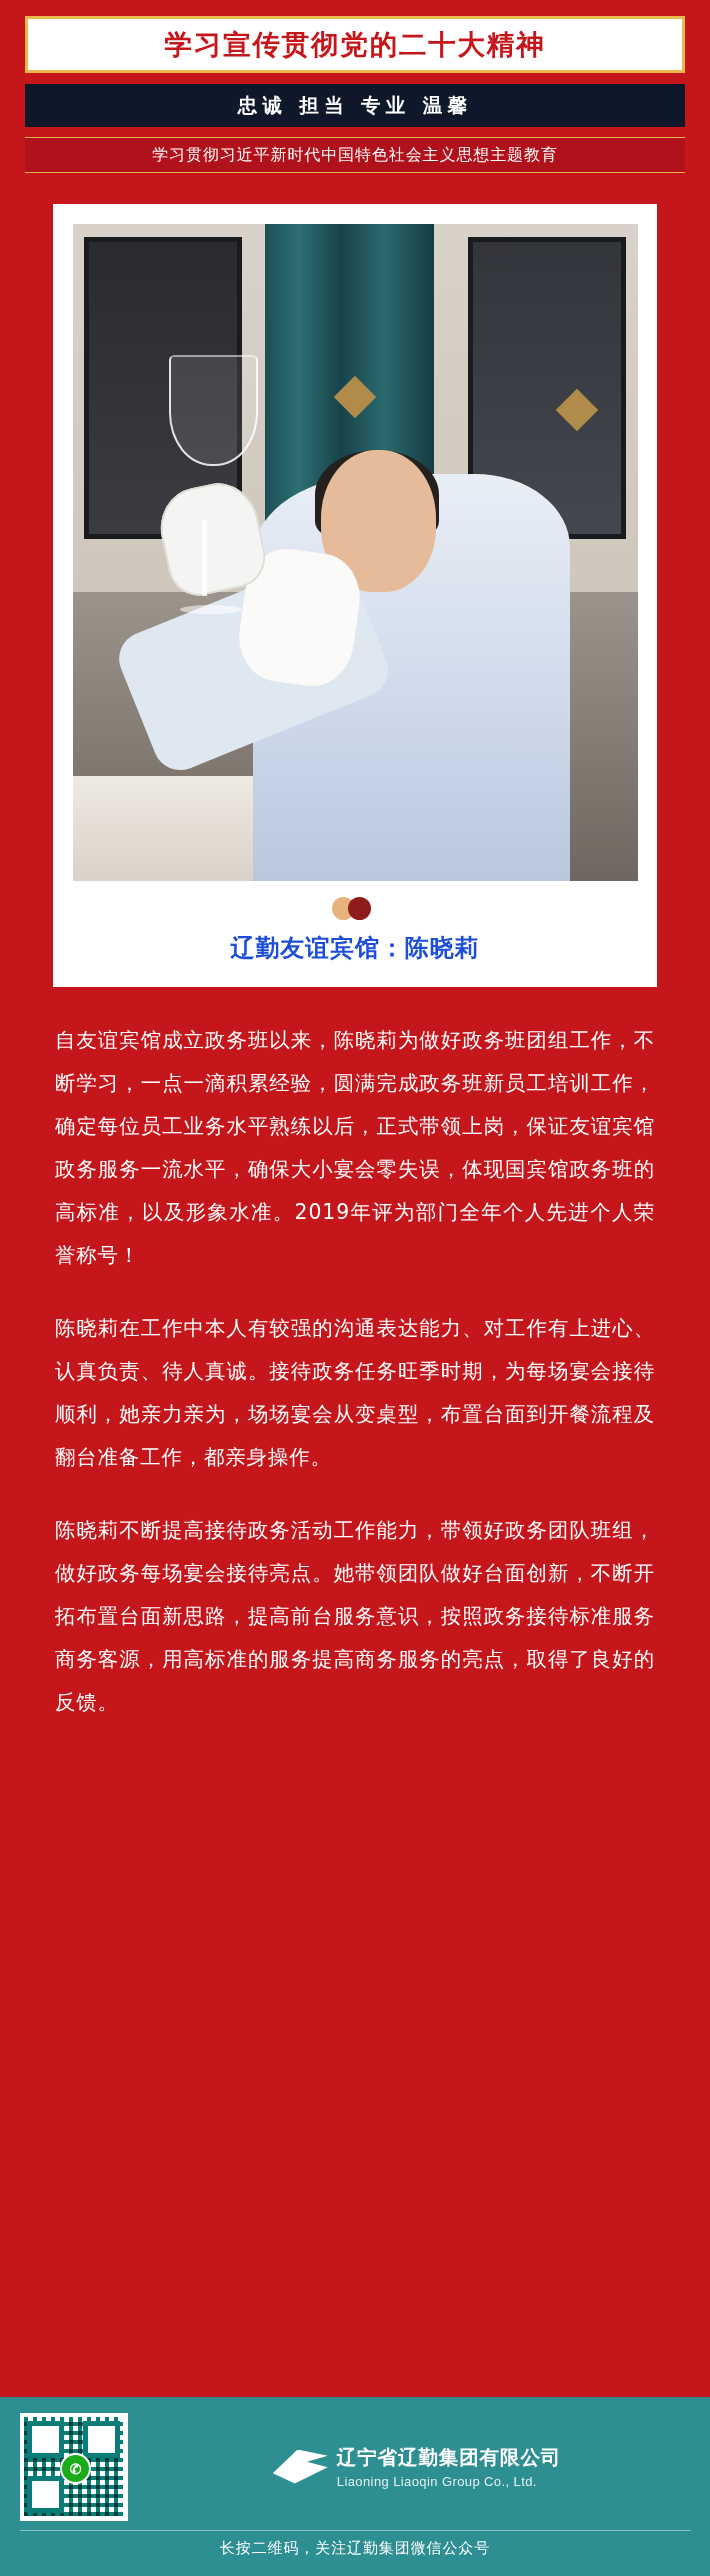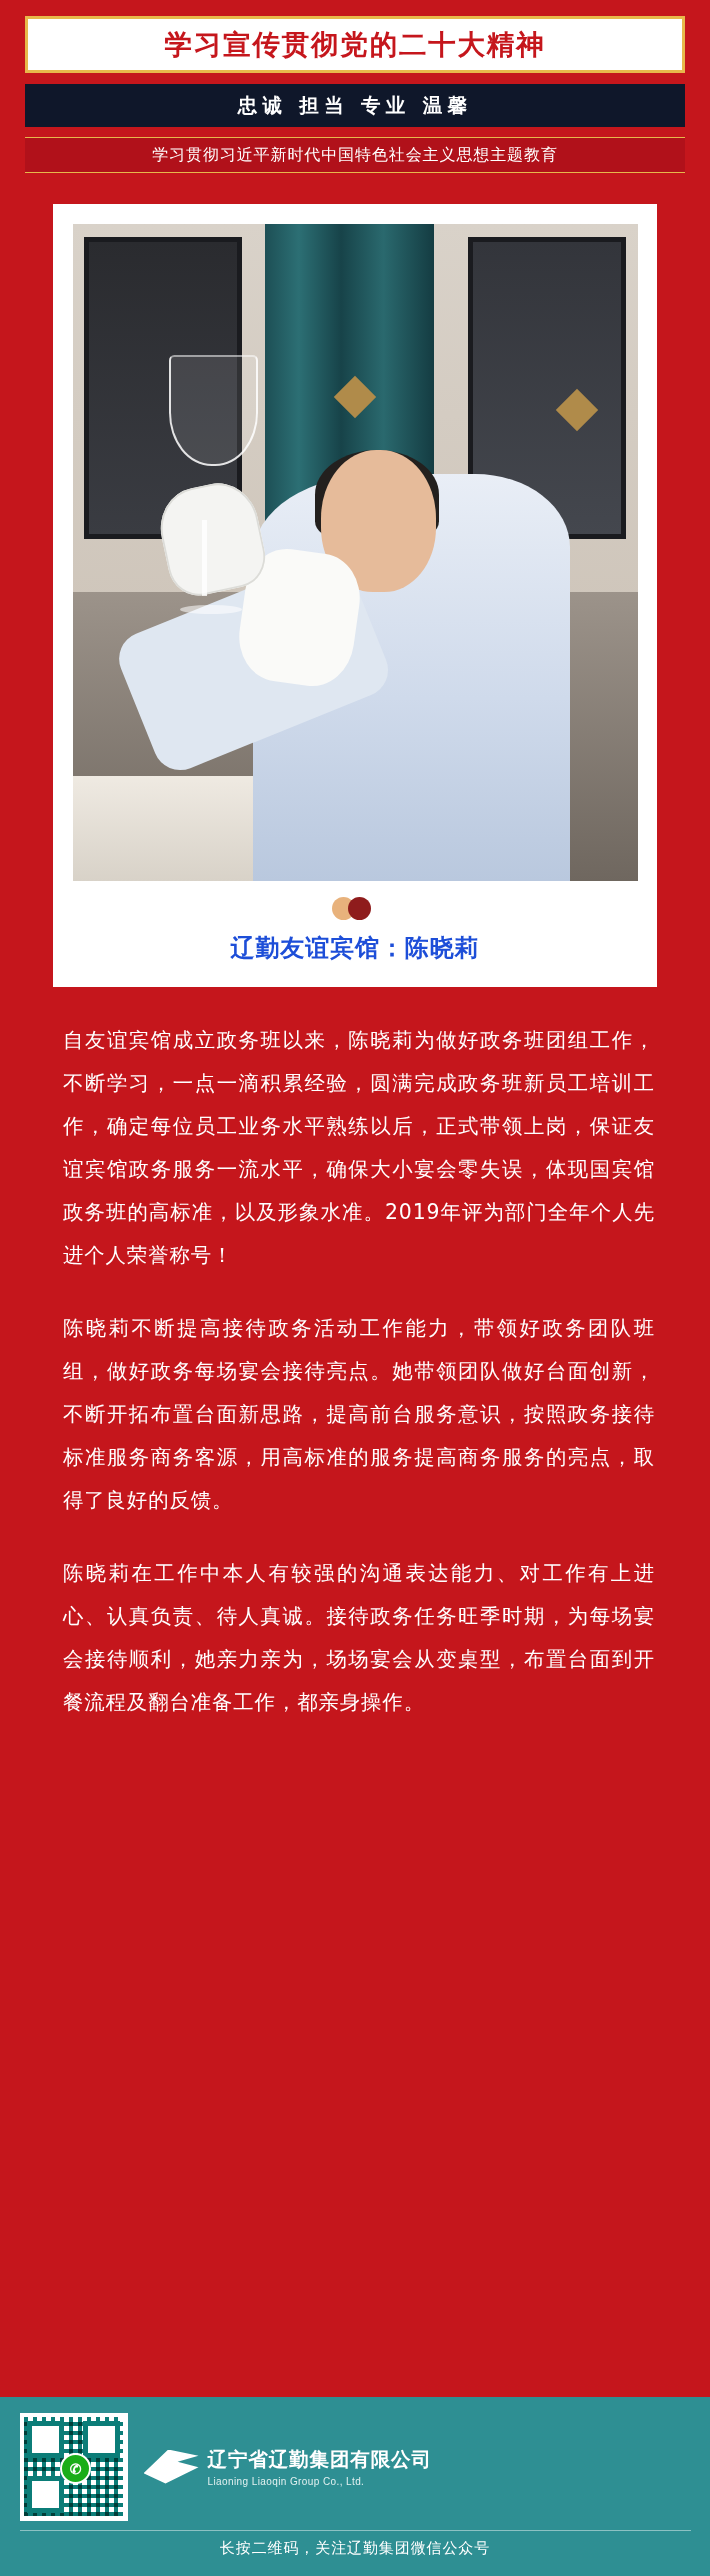--- a/index.html
+++ b/index.html
@@ -199,21 +199,21 @@
   
   .body-wrap {
     padding: 32px 55px 9px 55px;
   }
   .para {
     color: #ffffff;
     font-size: 20.4px;
     line-height: 43px;
     text-align: justify;
     letter-spacing: 0.9px;
-    margin: 0 0 30px 8px;
+    margin: 0 0 30px 0;
     font-family: "DejaVu Sans", "Liberation Sans", sans-serif;
   }
 
   
   .footer {
     margin-top: auto;
     background: #2e8f93;
     padding: 16px 19.5px 14px 19.5px;
     display: flex;
     flex-direction: column;
@@ -253,39 +253,40 @@
     margin: -13.3px 0 0 -13.3px; border-radius: 50%;
     background: #1aad19; border: 2.7px solid #fff;
     display: flex; align-items: center; justify-content: center;
     color: #fff; font-size: 14px; font-weight: bold;
   }
   .brand {
     display: flex;
     align-items: center;
     gap: 9px;
     flex: 1 1 auto;
+    justify-content: center;
   }
   .brand-mark {
     width: 55px; height: 48px; position: relative; flex: 0 0 auto;
   }
   .brand-mark .swoosh {
     position: absolute; left: 0; top: 7px; width: 55px; height: 34px;
     background: #ffffff;
     clip-path: polygon(0% 70%, 45% 0%, 100% 18%, 62% 36%, 100% 52%, 40% 100%);
   }
   .brand-text-cn {
     color: #ffffff;
     font-size: 19.5px;
     font-weight: bold;
     letter-spacing: 0.9px;
     font-family: "DejaVu Sans", "Liberation Sans", sans-serif;
   }
   .brand-text-en {
     color: #e3f1f1;
-    font-size: 10px;
+    font-size: 13px;
     letter-spacing: 0.4px;
     margin-top: 2.7px;
     font-family: "Liberation Sans", sans-serif;
   }
   .footer-rule {
     height: 0.9px;
     background: rgba(255,255,255,0.45);
   }
   .footer-note {
     text-align: center;
@@ -337,22 +338,22 @@
     <div class="card-divider">
       <span class="dot-a"></span>
       <span class="dot-b"></span>
     </div>
 
     <div class="card-caption">辽勤友谊宾馆：陈晓莉</div>
   </div>
 
   <div class="body-wrap">
     <p class="para">自友谊宾馆成立政务班以来，陈晓莉为做好政务班团组工作，不断学习，一点一滴积累经验，圆满完成政务班新员工培训工作，确定每位员工业务水平熟练以后，正式带领上岗，保证友谊宾馆政务服务一流水平，确保大小宴会零失误，体现国宾馆政务班的高标准，以及形象水准。2019年评为部门全年个人先进个人荣誉称号！</p>
+    <p class="para">陈晓莉在工作中本人有较强的沟通表达能力、对工作有上进心、认真负责、待人真诚。接待政务任务旺季时期，为每场宴会接待顺利，她亲力亲为，场场宴会从变桌型，布置台面到开餐流程及翻台准备工作，都亲身操作。</p>
     <p class="para">陈晓莉不断提高接待政务活动工作能力，带领好政务团队班组，做好政务每场宴会接待亮点。她带领团队做好台面创新，不断开拓布置台面新思路，提高前台服务意识，按照政务接待标准服务商务客源，用高标准的服务提高商务服务的亮点，取得了良好的反馈。</p>
-    <p class="para">陈晓莉在工作中本人有较强的沟通表达能力、对工作有上进心、认真负责、待人真诚。接待政务任务旺季时期，为每场宴会接待顺利，她亲力亲为，场场宴会从变桌型，布置台面到开餐流程及翻台准备工作，都亲身操作。</p>
   </div>
 
   <div class="footer">
     <div class="footer-top">
       <div class="qr">
         <div class="qr-inner">
           <span class="qr-eye tl"></span>
           <span class="qr-eye tr"></span>
           <span class="qr-eye bl"></span>
           <span class="qr-center">✆</span>

